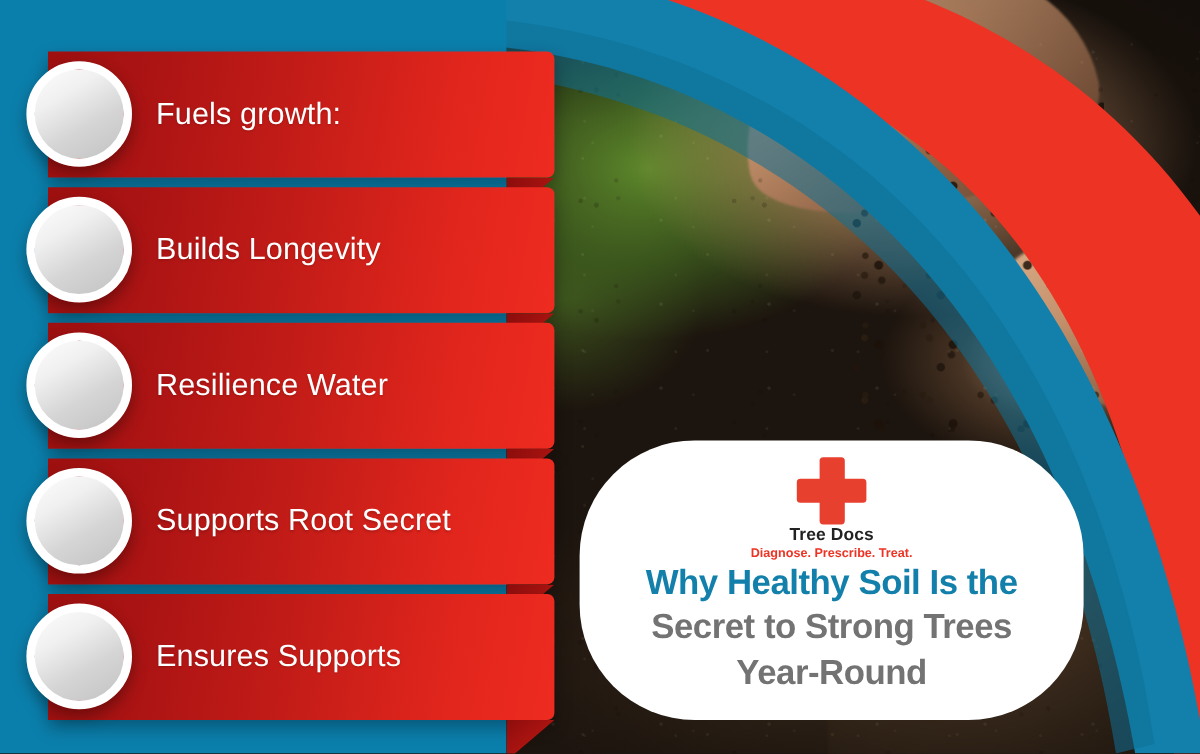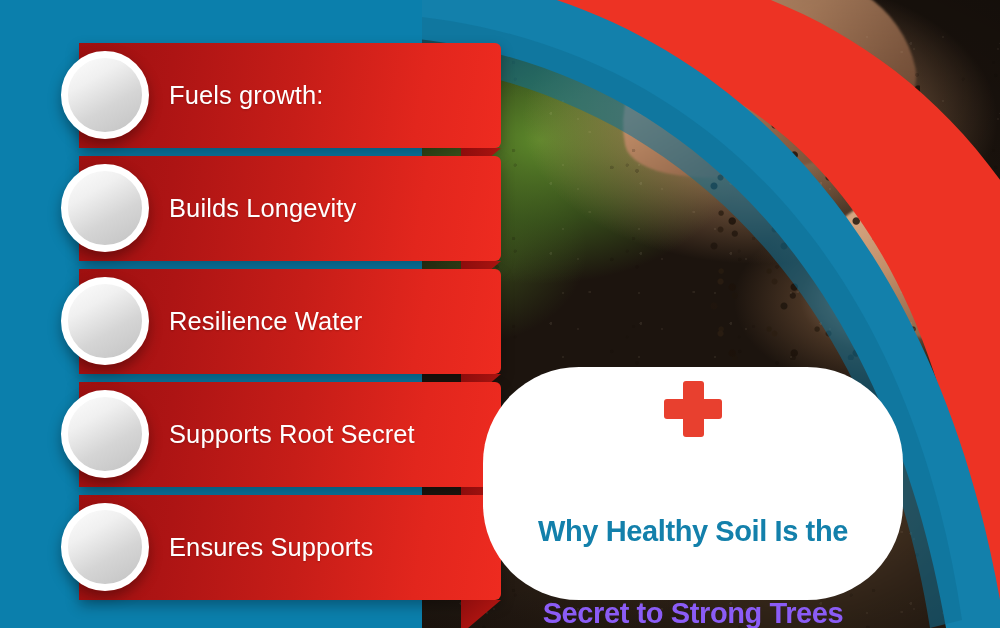--- a/index.html
+++ b/index.html
@@ -82,21 +82,21 @@
   
   .swoosh { position:absolute; inset:0; }
 
   
   .teal-panel {
     position:absolute; left:0; top:0; width:422px; height:628px;
     background:var(--teal,#0B7FAC);
   }
 
   
-  .rows { position:absolute; left:0; top:0; width:470px; height:628px;margin-left:39px; }
+  .rows { position:absolute; left:0; top:0; width:470px; height:628px; }
   .row { position:absolute; left:0; height:105px; }
   .ribbon {
     position:absolute; left:40px; top:0; width:422px; height:105px;
     background:linear-gradient(100deg,#9e1010 0%, #ad1414 22%, #c61d18 52%, #e2261d 80%, #ee2b20 100%);
     border-radius:0 6px 6px 0;
     box-shadow:0 6px 14px rgba(0,0,0,.30);
   }
   .ribbon::after { 
     content:""; position:absolute; right:0; top:105px;
     width:40px; height:34px;
@@ -134,23 +134,23 @@
   .cross .h { left:0; top:18px; width:58px; height:20px; }
   .logo-name {
     font-size:14.5px; font-weight:700; color:#222222;
     margin-top:2px; letter-spacing:.1px; line-height:1.1;
   }
   .logo-tag {
     font-size:10.5px; font-weight:700; color:#ED3324;
     margin-top:1px; letter-spacing:0; line-height:1.1;
   }
   .headline { position:absolute; left:14px; right:14px; top:101px; text-align:center; }
-  .hl-line { font-size:29px; font-weight:700; line-height:1.29; letter-spacing:-.4px;margin-top:45px; }
+  .hl-line { font-size:29px; font-weight:700; line-height:1.29; letter-spacing:-.4px; }
   .hl-1 { color:#1380AB; }
-  .hl-2, .hl-3 { color:#8b5cf6; }
+  .hl-2, .hl-3 { color:#737373; }
 </style>
 </head>
 <body>
 
 <div id="stage">
 
   <div class="photo">
     <div class="soil-base"></div>
     <div class="mound"></div>
     <div class="hand-a"></div>
@@ -216,22 +216,25 @@
 
   </div>
 
   <div class="card">
 
     <div class="logo">
       <div class="cross">
         <i class="v"></i>
         <i class="h"></i>
       </div>
+      <div class="logo-name">Tree Docs</div>
+      <div class="logo-tag">Diagnose. Prescribe. Treat.</div>
     </div>
 
     <div class="headline">
       <div class="hl-line hl-1">Why Healthy Soil Is the</div>
       <div class="hl-line hl-2">Secret to Strong Trees</div>
+      <div class="hl-line hl-3">Year-Round</div>
     </div>
 
   </div>
 
 </div>
 
 </body></html>

